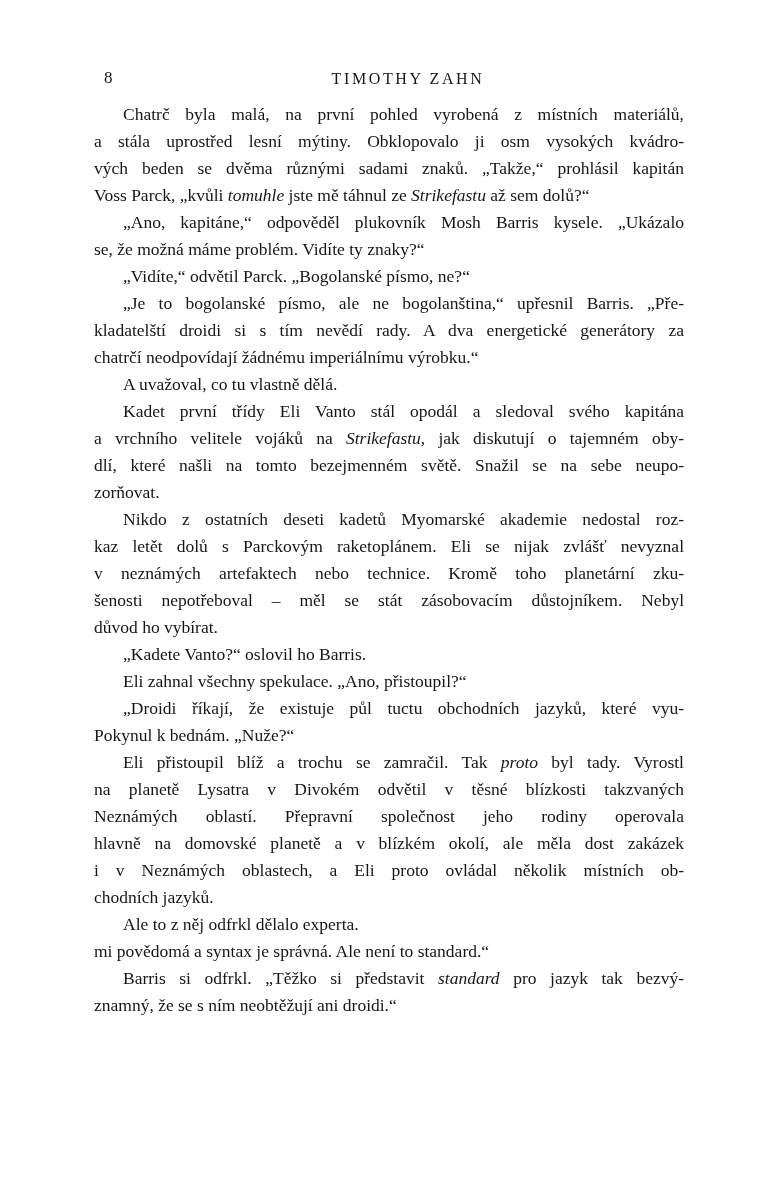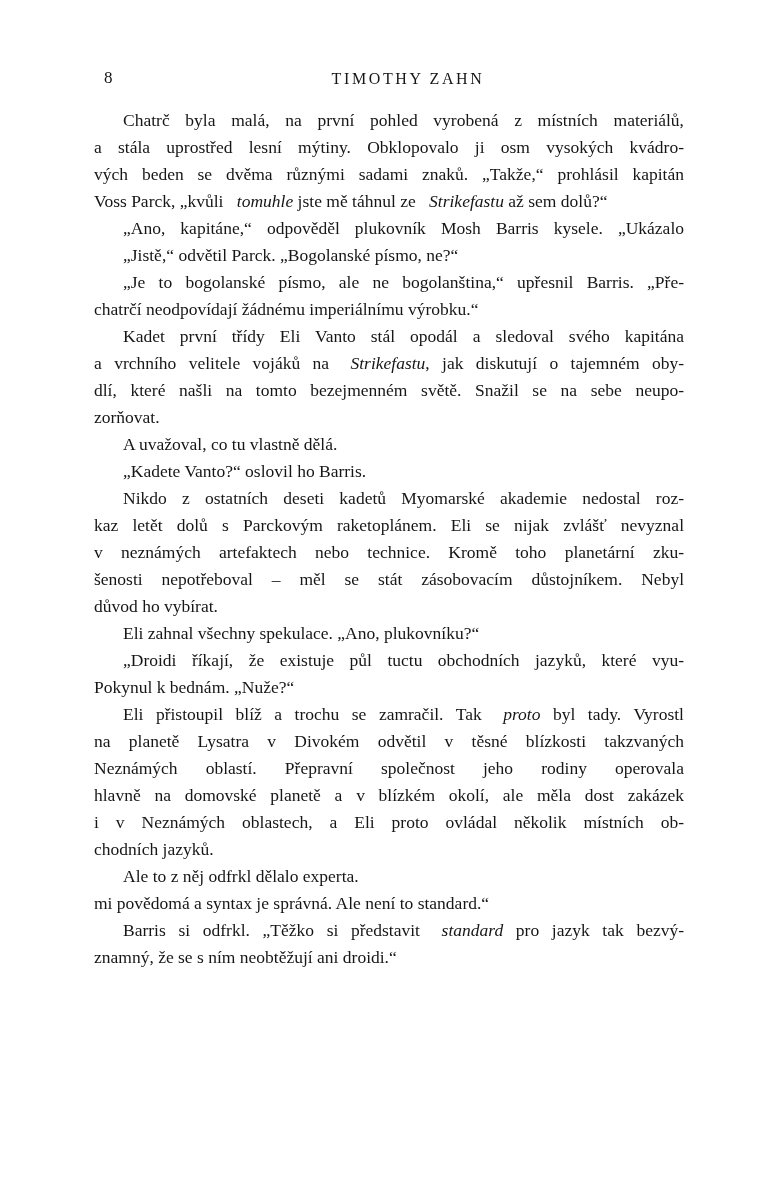--- a/index.html
+++ b/index.html
@@ -33,21 +33,21 @@
     width: 784px;
     text-align: center;
     font-size: 16px;
     letter-spacing: 2.6px;
     line-height: 19px;
     padding-left: 16px;
   }
   .text-column {
     position: absolute;
     left: 94px;
-    top: 107px;
+    top: 101px;
     width: 590px;
     font-size: 17.5px;
     line-height: 27px;
   }
   .paragraph {
     margin: 0;
     padding: 0;
   }
   .line {
     text-align: justify;
@@ -55,67 +55,68 @@
     white-space: normal;
   }
   .line.last {
     text-align-last: left;
   }
   .line.indent {
     text-indent: 29px;
   }
   .it {
     font-style: italic;
-    margin-left: 9px;
   }
 </style>
 </head>
 <body>
 
 <div class="page">
   <div class="page-number">8</div>
   <div class="running-header">TIMOTHY ZAHN</div>
   <div class="text-column">
       <div class="paragraph">
         <div class="line indent"><span>Chatrč byla malá, na první pohled vyrobená z místních materiálů,</span></div>
         <div class="line"><span>a stála uprostřed lesní mýtiny. Obklopovalo ji osm vysokých kvádro-</span></div>
         <div class="line"><span>vých beden se dvěma různými sadami znaků. „Takže,“ prohlásil kapitán</span></div>
         <div class="line last"><span>Voss Parck, „kvůli </span><span class="it">tomuhle</span><span> jste mě táhnul ze </span><span class="it">Strikefastu</span><span> až sem dolů?“</span></div>
       </div>
       <div class="paragraph">
         <div class="line indent"><span>„Ano, kapitáne,“ odpověděl plukovník Mosh Barris kysele. „Ukázalo</span></div>
+        <div class="line last"><span>se, že možná máme problém. Vidíte ty znaky?“</span></div>
       </div>
       <div class="paragraph">
-        <div class="line indent last"><span>„Jistě,“ odvětil Parck. „Bogolanské písmo, ne?“</span></div>
+        <div class="line indent last"><span>„Vidíte,“ odvětil Parck. „Bogolanské písmo, ne?“</span></div>
       </div>
       <div class="paragraph">
         <div class="line indent"><span>„Je to bogolanské písmo, ale ne bogolanština,“ upřesnil Barris. „Pře-</span></div>
+        <div class="line"><span>kladatelští droidi si s tím nevědí rady. A dva energetické generátory za</span></div>
         <div class="line last"><span>chatrčí neodpovídají žádnému imperiálnímu výrobku.“</span></div>
+      </div>
+      <div class="paragraph">
+        <div class="line indent last"><span>A uvažoval, co tu vlastně dělá.</span></div>
       </div>
       <div class="paragraph">
         <div class="line indent"><span>Kadet první třídy Eli Vanto stál opodál a sledoval svého kapitána</span></div>
         <div class="line"><span>a vrchního velitele vojáků na </span><span class="it">Strikefastu</span><span>, jak diskutují o tajemném oby-</span></div>
         <div class="line"><span>dlí, které našli na tomto bezejmenném světě. Snažil se na sebe neupo-</span></div>
         <div class="line last"><span>zorňovat.</span></div>
-      </div>
-      <div class="paragraph">
-        <div class="line indent last"><span>A uvažoval, co tu vlastně dělá.</span></div>
-      </div>
-      <div class="paragraph">
-        <div class="line indent last"><span>„Kadete Vanto?“ oslovil ho Barris.</span></div>
       </div>
       <div class="paragraph">
         <div class="line indent"><span>Nikdo z ostatních deseti kadetů Myomarské akademie nedostal roz-</span></div>
         <div class="line"><span>kaz letět dolů s Parckovým raketoplánem. Eli se nijak zvlášť nevyznal</span></div>
         <div class="line"><span>v neznámých artefaktech nebo technice. Kromě toho planetární zku-</span></div>
         <div class="line"><span>šenosti nepotřeboval – měl se stát zásobovacím důstojníkem. Nebyl</span></div>
         <div class="line last"><span>důvod ho vybírat.</span></div>
       </div>
       <div class="paragraph">
-        <div class="line indent last"><span>Eli zahnal všechny spekulace. „Ano, plukovníku?“</span></div>
+        <div class="line indent last"><span>„Kadete Vanto?“ oslovil ho Barris.</span></div>
+      </div>
+      <div class="paragraph">
+        <div class="line indent last"><span>Eli zahnal všechny spekulace. „Ano, přistoupil?“</span></div>
       </div>
       <div class="paragraph">
         <div class="line indent"><span>„Droidi říkají, že existuje půl tuctu obchodních jazyků, které vyu-</span></div>
         <div class="line last"><span>Pokynul k bednám. „Nuže?“</span></div>
       </div>
       <div class="paragraph">
         <div class="line indent"><span>Eli přistoupil blíž a trochu se zamračil. Tak </span><span class="it">proto</span><span> byl tady. Vyrostl</span></div>
         <div class="line"><span>na planetě Lysatra v Divokém odvětil v těsné blízkosti takzvaných</span></div>
         <div class="line"><span>Neznámých oblastí. Přepravní společnost jeho rodiny operovala</span></div>
         <div class="line"><span>hlavně na domovské planetě a v blízkém okolí, ale měla dost zakázek</span></div>

